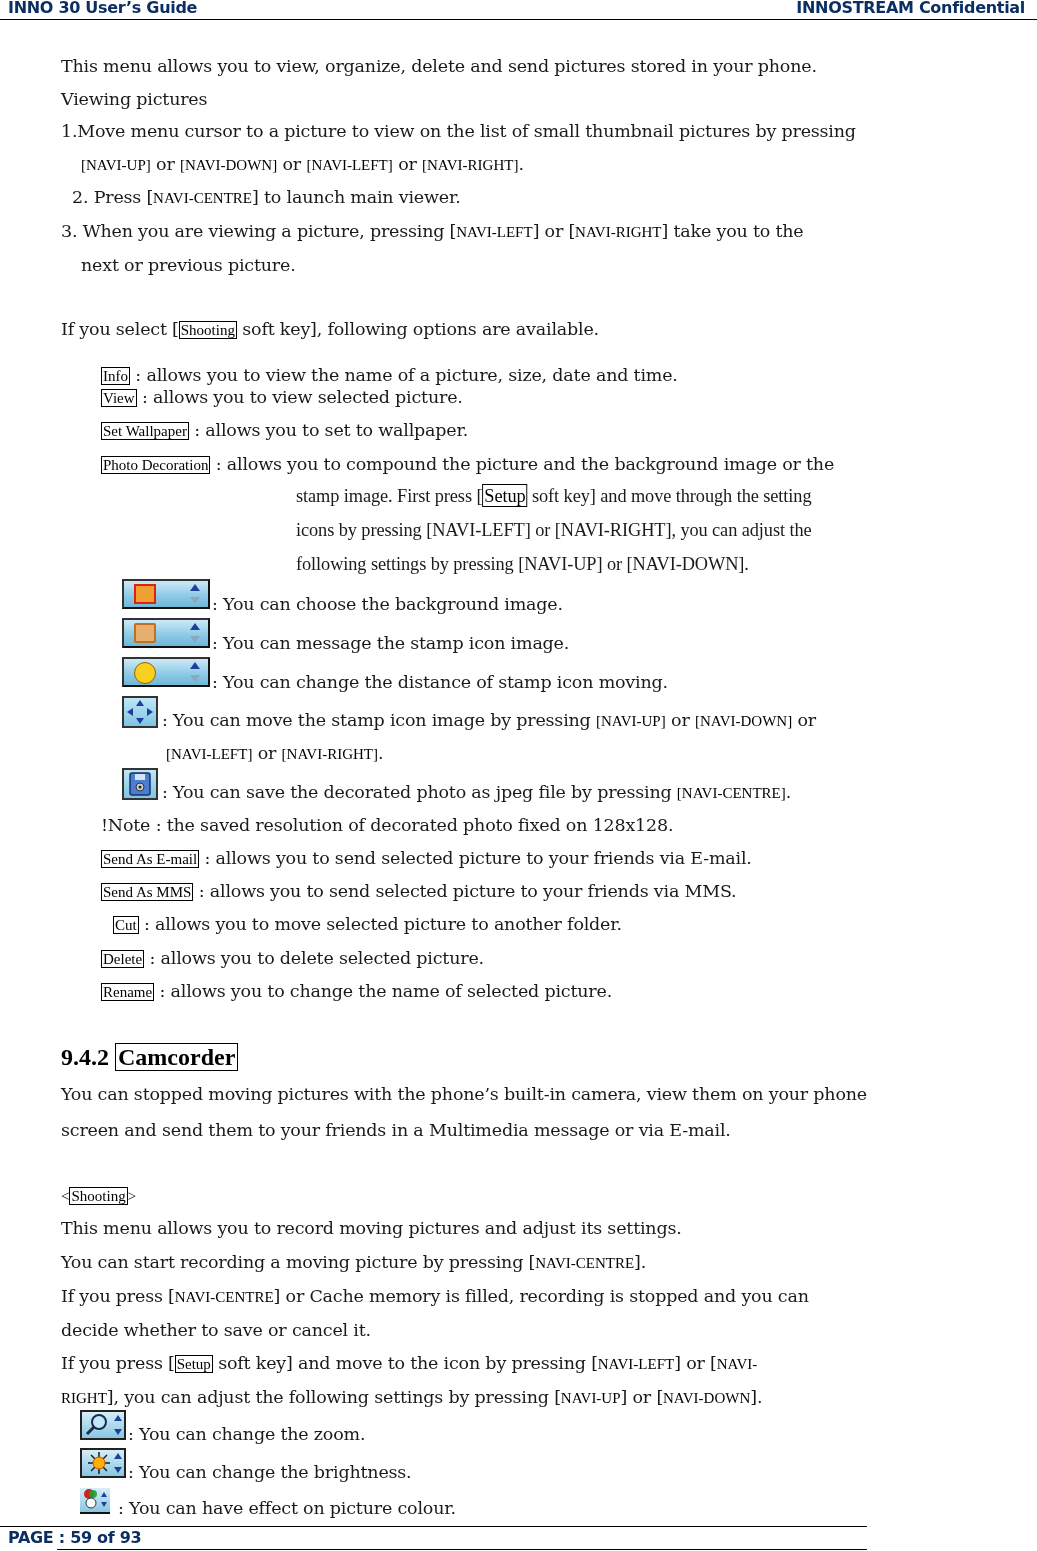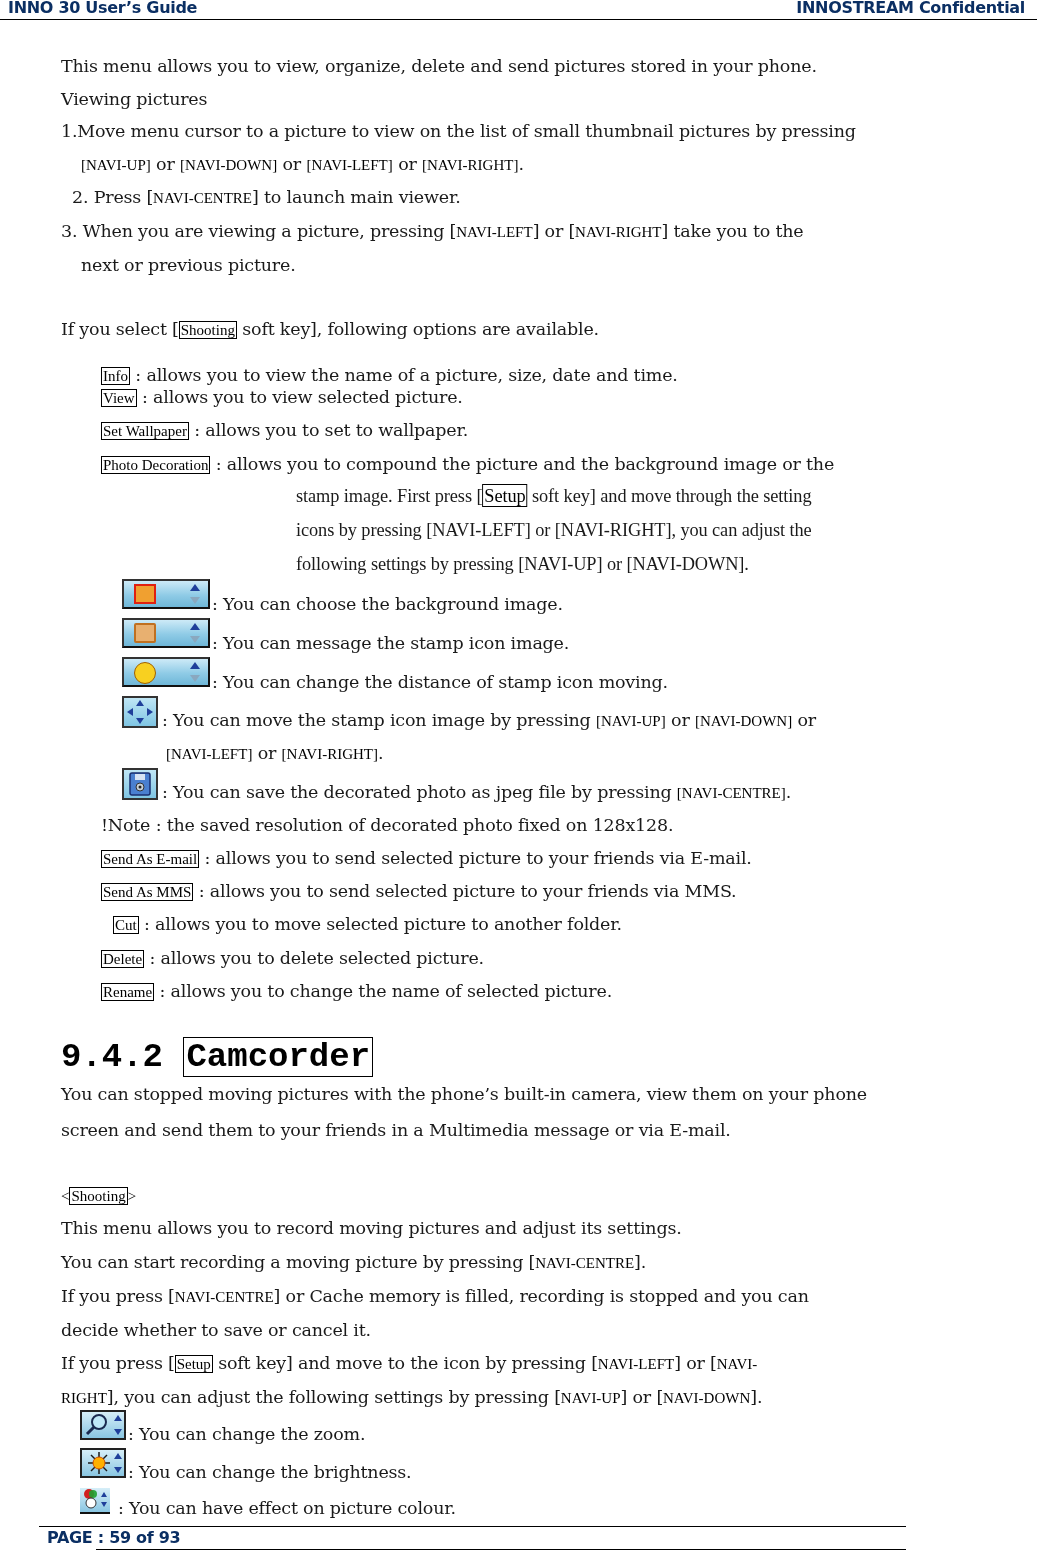--- a/index.html
+++ b/index.html
@@ -3,31 +3,31 @@
 <meta charset="utf-8">
 <style>
   html, body { margin: 0; padding: 0; background: #ffffff; }
   body { width: 1037px; height: 1551px; position: relative; overflow: hidden;
          font-family: "DejaVu Serif", "Liberation Serif", serif; color: #1a1a1a; }
   .hdr { position: absolute; top: 0; left: 0; width: 1037px; height: 19px; border-bottom: 1.5px solid #000; }
   .hdr-left { position: absolute; left: 8px; top: -2px; font-family: "DejaVu Sans", "Liberation Sans", sans-serif;
               font-weight: bold; font-size: 16px; color: #0b2f63; letter-spacing: -0.3px; }
   .hdr-right { position: absolute; right: 12px; top: -2px; font-family: "DejaVu Sans", "Liberation Sans", sans-serif;
                font-weight: bold; font-size: 16px; color: #0b2f63; letter-spacing: -0.3px; }
-  .ftr { position: absolute; left: 0; top: 1526px; width: 867px; height: 25px; border-top: 1.5px solid #000; margin-left: 39px; }
+  .ftr { position: absolute; left: 0; top: 1526px; width: 867px; height: 25px; border-top: 1.5px solid #000; }
   .ftr-label { position: absolute; left: 8px; top: 1px; font-family: "DejaVu Sans", "Liberation Sans", sans-serif;
                font-weight: bold; font-size: 16px; color: #0b2f63; letter-spacing: -0.3px; }
   .ftr-line { position: absolute; left: 57px; right: 0; top: 22px; border-top: 1px solid #000; }
 
   .ln { position: absolute; font-size: 17.5px; line-height: 24px; white-space: nowrap; letter-spacing: -0.2px; }
   .ln.cond { font-family: "Liberation Serif", serif; font-size: 19.5px; letter-spacing: -0.1px; transform: scaleX(0.94); transform-origin: left; }
   .k { font-family: "Liberation Serif", "DejaVu Serif", serif; font-size: 15px; color: #000; letter-spacing: 0; }
   .box { border: 1px solid #000; padding: 0 1px; color: #000; }
-  .h2 { position: absolute; left: 61px; top: 1040px; font-family: Liberation Mono, monospace; font-weight: bold;
-        font-size: 34px; line-height: 34px; color: #000; }
+  .h2 { position: absolute; left: 61px; top: 1040px; font-family: Liberation Serif, serif; font-weight: bold;
+        font-size: 24px; line-height: 34px; color: #000; }
   .h2 .box { padding: 0 2px; }
 
   .ico { position: absolute; display: block; }
   .bar-ico { width: 88px; height: 30px; background: linear-gradient(#cdeaf7, #8fcbe6 55%, #6fb7d8);
              border: 2px solid #111; border-top-color: #333; border-left-color: #333; box-sizing: border-box; }
   .bar-ico .pic { position: absolute; left: 10px; top: 3px; width: 22px; height: 20px; }
   .bar-ico .arr-up { position: absolute; right: 8px; top: 3px; width: 0; height: 0;
                      border-left: 5px solid transparent; border-right: 5px solid transparent; border-bottom: 7px solid #1f3f9a; }
   .bar-ico .arr-dn { position: absolute; right: 8px; bottom: 3px; width: 0; height: 0;
                      border-left: 5px solid transparent; border-right: 5px solid transparent; border-top: 7px solid #8aa8bf; }

